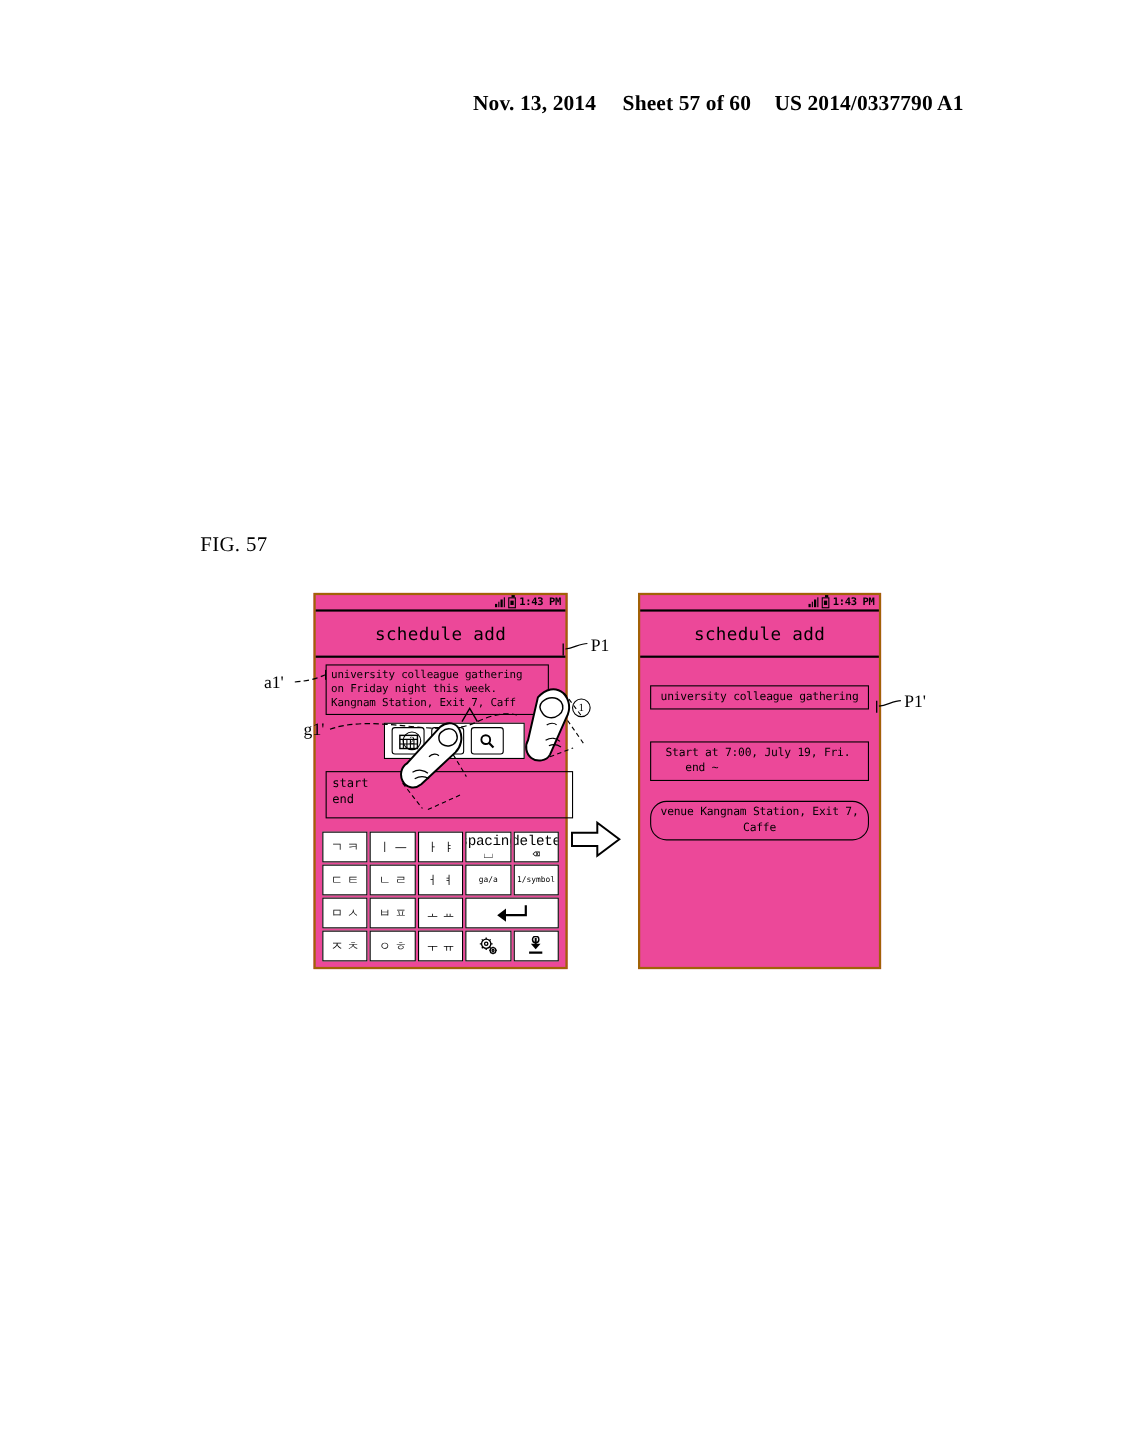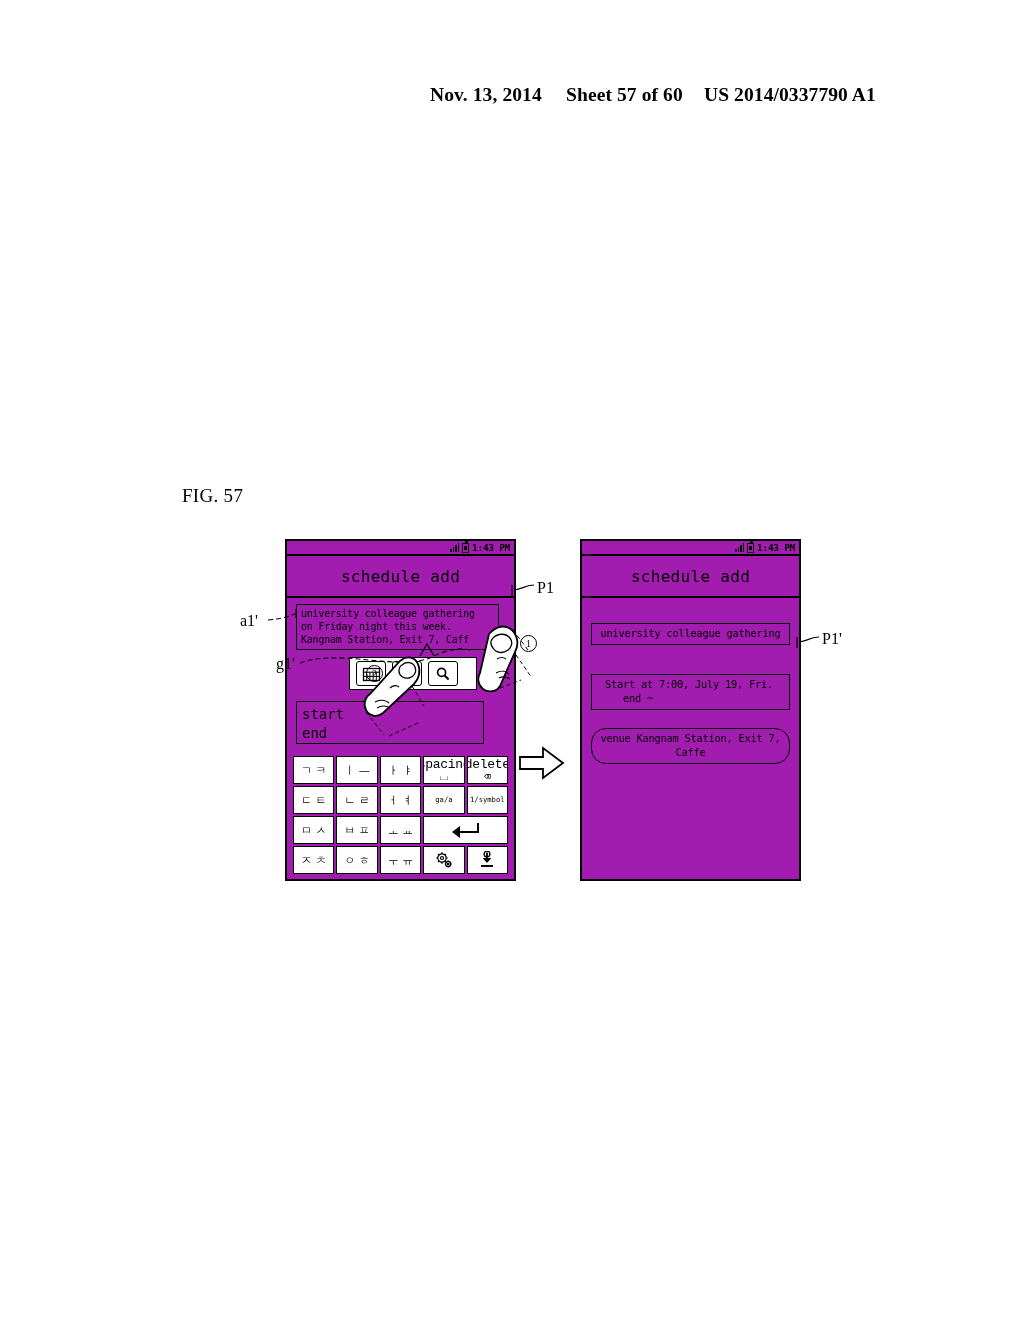--- a/index.html
+++ b/index.html
@@ -40,22 +40,22 @@
     top: 485px;
     font-family: "Liberation Serif", serif;
     font-size: 19px;
     letter-spacing: .3px;
   }
 
   
   .phone {
     position: absolute;
     box-sizing: border-box;
-    border: 2px solid #000000;
-    background: #a21caf;
+    border: 2px solid #a16207;
+    background: #ec4899;
   }
   #phone-left  { left: 285px; top: 539px; width: 231px; height: 342px; }
   #phone-right { left: 580px; top: 539px; width: 221px; height: 342px; }
 
   .statusbar {
     position: relative;
     height: 15px;
     box-sizing: border-box;
     border-bottom: 2px solid #000;
     display: flex;
@@ -150,26 +150,26 @@
     border-radius: 3px;
     background: #fff;
     display: flex;
     align-items: center;
     justify-content: center;
   }
 
   .se-box {
     position: absolute;
     left: 9px; top: 103px;
-    width: 188px; height: 43px;
+    width: 225px; height: 43px;
     box-sizing: border-box;
     border: 1.6px solid #000;
     padding: 3px 0 0 5px;
     font-family: "DejaVu Sans Mono", monospace;
-    font-size: 14px;
+    font-size: 11px;
     line-height: 1.35;
   }
 
   
   .keypad {
     position: absolute;
     left: 6px; top: 158px;
     width: 215px;
     display: grid;
     grid-template-columns: repeat(5, 1fr);

